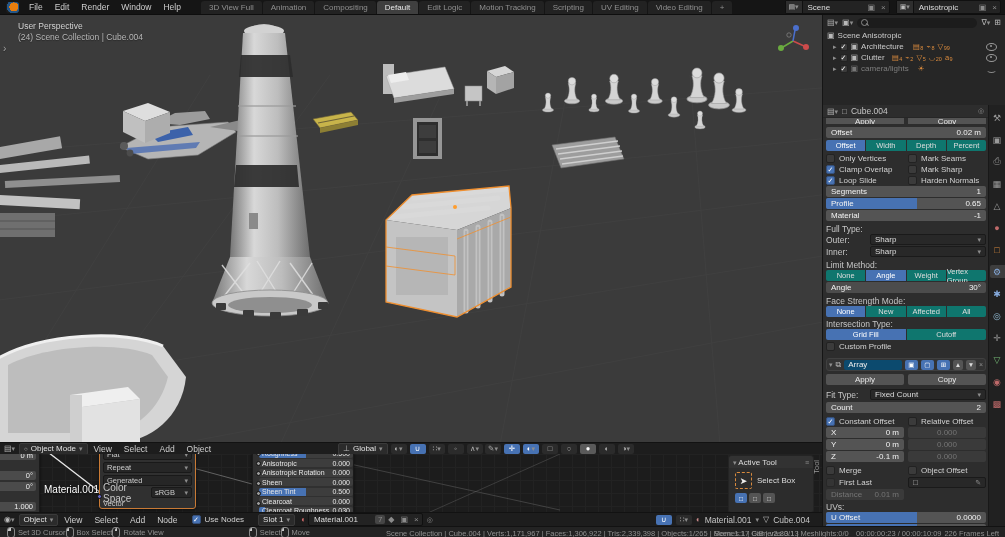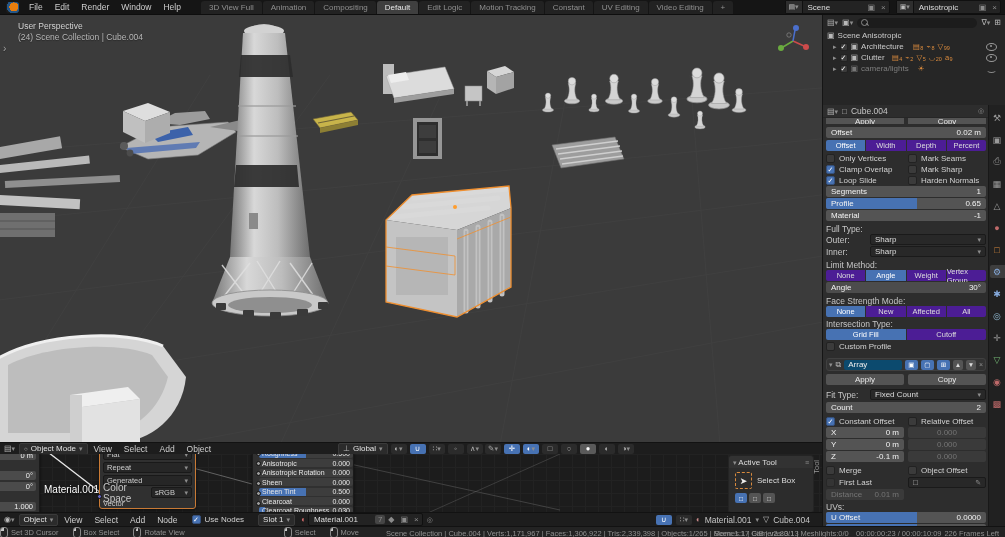--- a/index.html
+++ b/index.html
@@ -20,21 +20,21 @@
   .idwidget .mini{color:#8b8b8b;padding:0 3px;font-size:8px;}
   
   .lbl{color:#c6c6c6;font-size:8.5px;}
   .dim{color:#707070;}
   .wbtn{background:#545454;border-radius:2px;color:#e9e9e9;display:flex;align-items:center;justify-content:center;height:11px;font-size:8px;}
   .field{background:#545454;border-radius:2px;height:11px;position:relative;display:flex;align-items:center;justify-content:space-between;padding:0 5px;font-size:8px;color:#f2f2f2;overflow:hidden;box-sizing:border-box;}
   .field .fill{position:absolute;left:0;top:0;bottom:0;background:#4772b3;}
   .field span{position:relative;z-index:1;}
   .field.dis{background:#3a3a3a;color:#757575;}
   .seg{display:flex;gap:1px;height:11px;}
-  .seg>div{flex:1;background:#4c1d95;font-size:7.5px;color:#ddd;display:flex;align-items:center;justify-content:center;}
+  .seg>div{flex:1;background:#0f766e;font-size:7.5px;color:#ddd;display:flex;align-items:center;justify-content:center;}
   .seg>div:first-child{border-radius:2px 0 0 2px;}
   .seg>div:last-child{border-radius:0 2px 2px 0;}
   .seg>div.on{background:#4772b3;color:#fff;}
   .chk{display:flex;align-items:center;gap:4px;font-size:8px;color:#d2d2d2;text-align:right;}
   .box{width:9px;height:9px;border-radius:2px;background:#3b3b3b;border:1px solid #222;box-sizing:border-box;flex:0 0 auto;
        display:flex;align-items:center;justify-content:center;color:#fff;font-size:7px;line-height:1;}
   .box.on{background:#4772b3;border-color:#35507c;}
   .drop{background:#282828;border:1px solid #1a1a1a;border-radius:2px;height:11px;display:flex;align-items:center;justify-content:space-between;padding:0 4px;color:#ddd;font-size:8px;box-sizing:border-box;}
   .chev{color:#8d8d8d;font-size:7px;}
   .hdr-ico{color:#b9b9b9;font-size:8px;}
@@ -104,21 +104,21 @@
     <span class="menu-item">Render</span>
     <span class="menu-item">Window</span>
     <span class="menu-item">Help</span>
     <div style="width:14px"></div>
     <div class="wtab">3D View Full</div>
     <div class="wtab">Animation</div>
     <div class="wtab">Compositing</div>
     <div class="wtab active">Default</div>
     <div class="wtab">Edit Logic</div>
     <div class="wtab">Motion Tracking</div>
-    <div class="wtab">Constant</div>
+    <div class="wtab">Scripting</div>
     <div class="wtab">UV Editing</div>
     <div class="wtab">Video Editing</div>
     <div class="wtab">+</div>
     <div class="idwidget" style="margin-left:auto">
       <div class="ibox">
           <span>▤</span>
           <span class="chev">▾</span>
         </div>
       <span class="txt">Scene</span>
       <span class="mini">▣</span>
@@ -805,21 +805,21 @@
     <span class="ptab active" style="color:#86abdd">⚙</span>
     <span class="ptab" style="color:#86abdd">✱</span>
     <span class="ptab" style="color:#8fb8d0">◎</span>
     <span class="ptab">✛</span>
     <span class="ptab" style="color:#74b874">▽</span>
     <span class="ptab" style="color:#bf6a6a">◉</span>
     <span class="ptab" style="color:#bf6a6a">▩</span>
   </div>
 
   <div id="statusbar" class="abs">
-    <div class="row" style="height:100%;padding-left:0;gap:14px">
+    <div class="row" style="height:100%;padding-left:7px;">
       <span class="hint">
           <span class="mouse"></span>
           <span>Set 3D Cursor</span>
         </span>
       <span class="hint">
           <span class="mouse"></span>
           <span>Box Select</span>
         </span>
       <span class="hint">
           <span class="mouse mid"></span>

